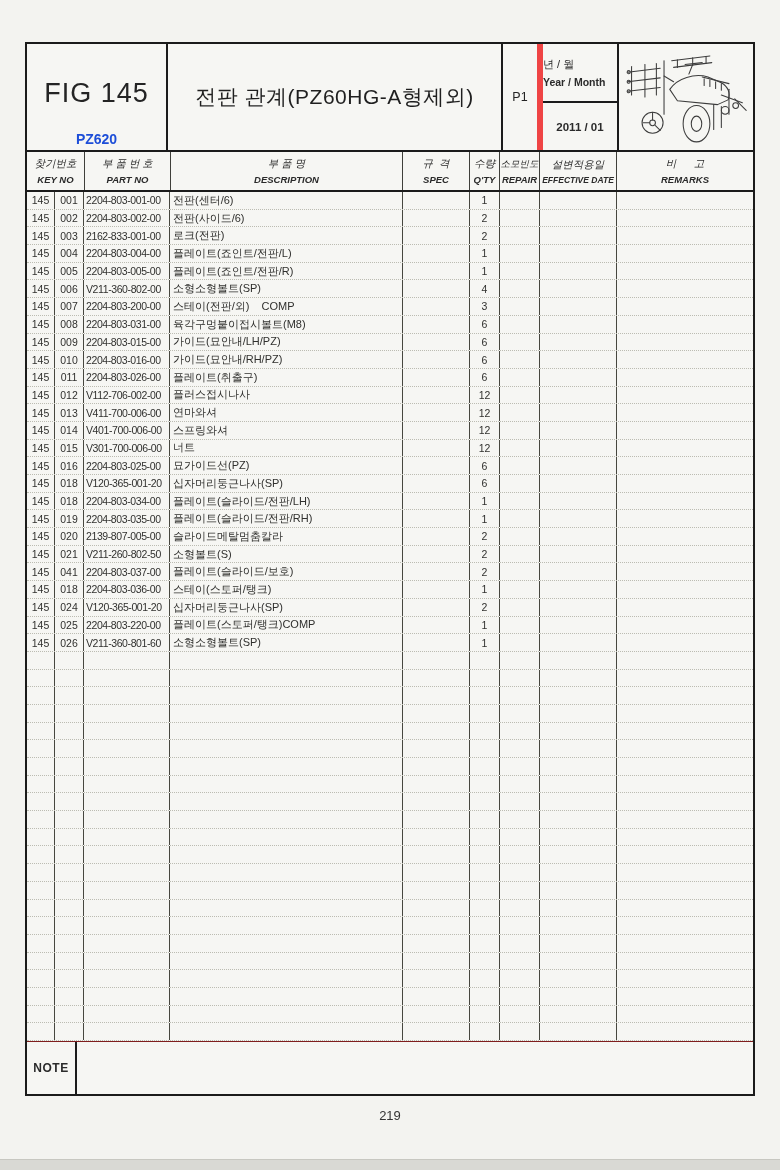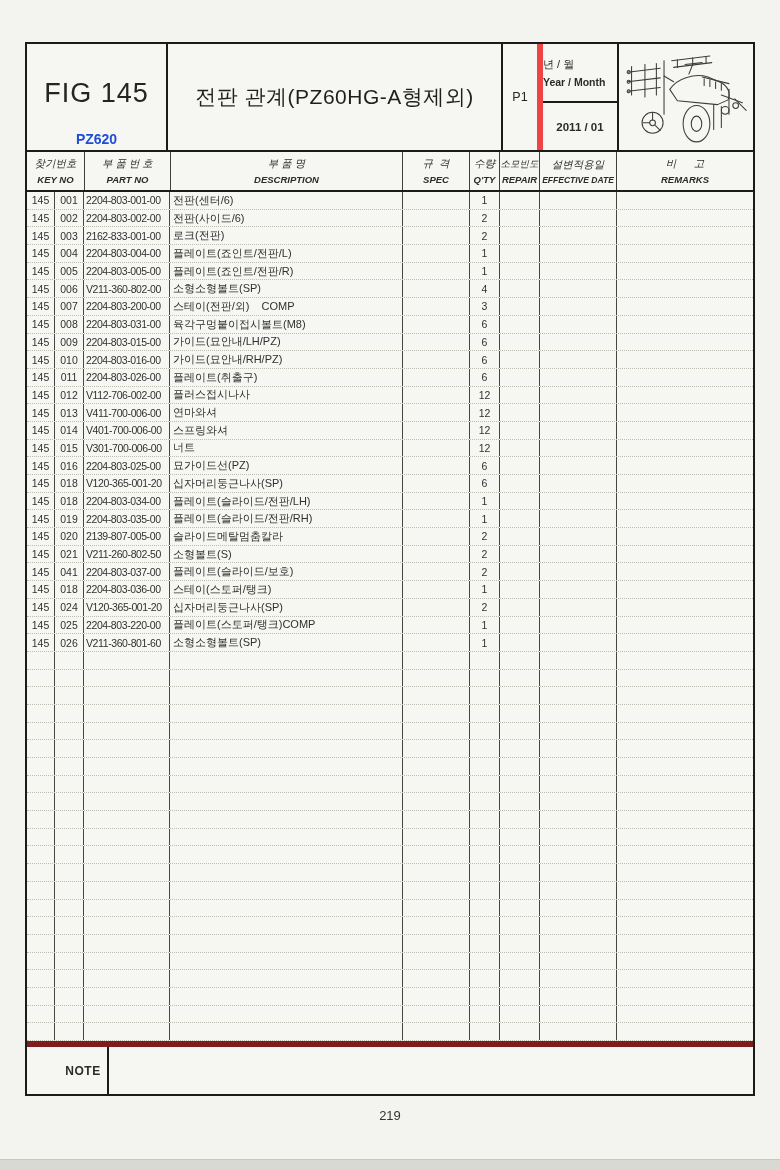--- a/index.html
+++ b/index.html
@@ -84,21 +84,21 @@
   .c-key2{width:29px; justify-content:center;}
   .c-part{width:86px; padding-left:2px; letter-spacing:-0.4px; font-size:10.5px;}
   .c-desc{flex:1; padding-left:3px; font-size:11px;}
   .c-spec{width:67px;}
   .c-qty{width:30px; justify-content:center;}
   .c-rep{width:40px;}
   .c-eff{width:77px;}
   .c-rem{width:136px; border-right:none;}
 
   
-  .note-band{ height:53px; border-top:6px solid #7f1d1d; display:flex;padding-left:32px; }
+  .note-band{ height:53px; border-top:1px solid #7f1d1d; display:flex; }
   .note-cell{
     width:50px; border-right:2px solid #1b1b1b;
     display:flex; align-items:center; justify-content:center;
     font-size:12px; font-weight:bold; letter-spacing:.5px;
   }
   .note-body{ flex:1; }
 
   .page-number{
     position:absolute; left:0; top:1108px; width:100%;
     text-align:center; font-size:13px; color:#333;

